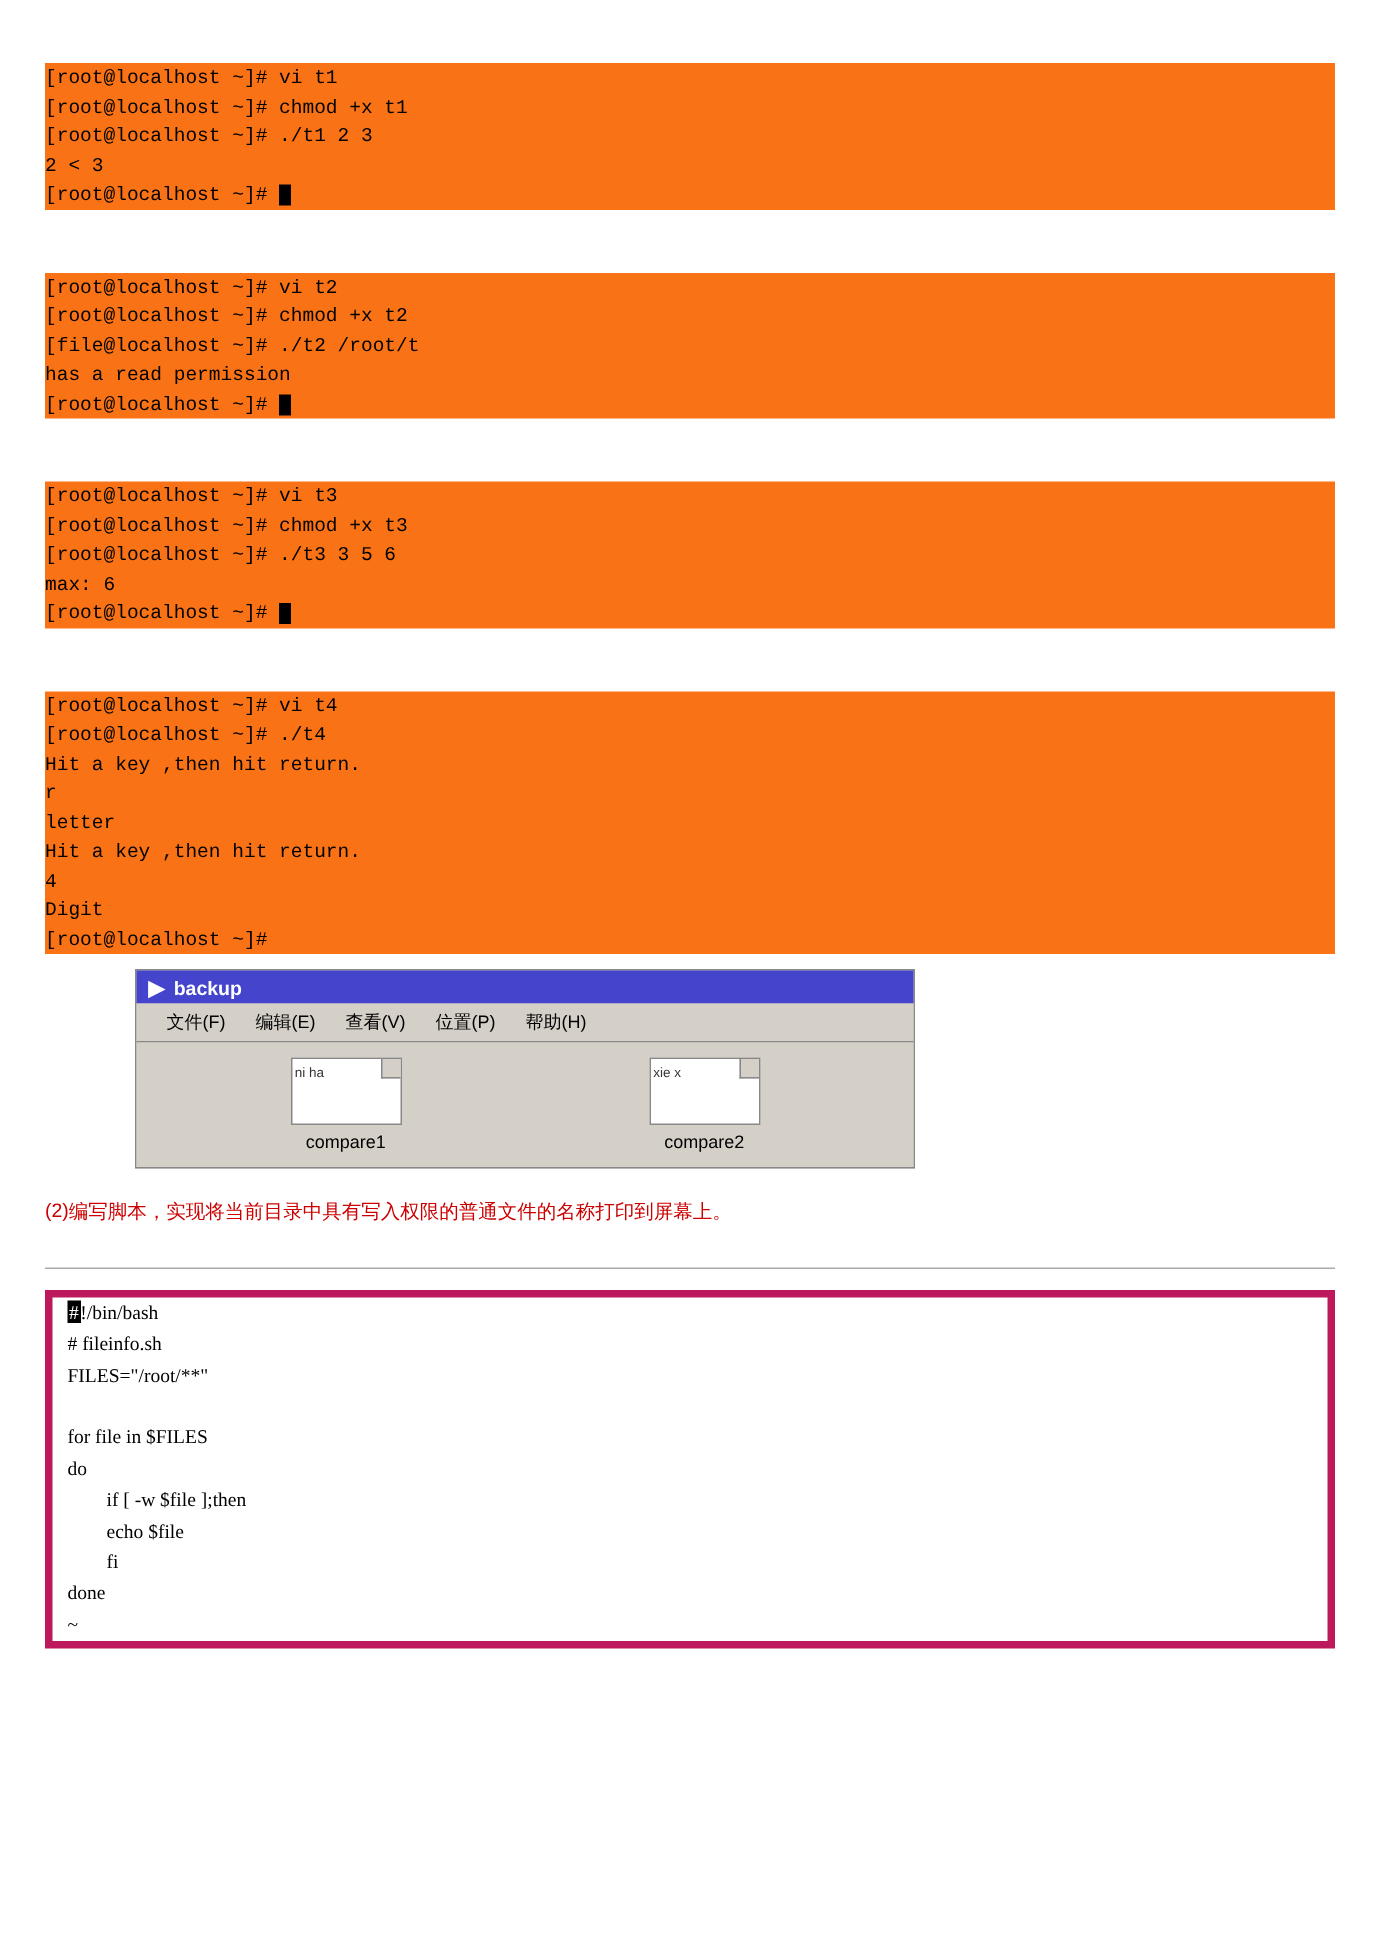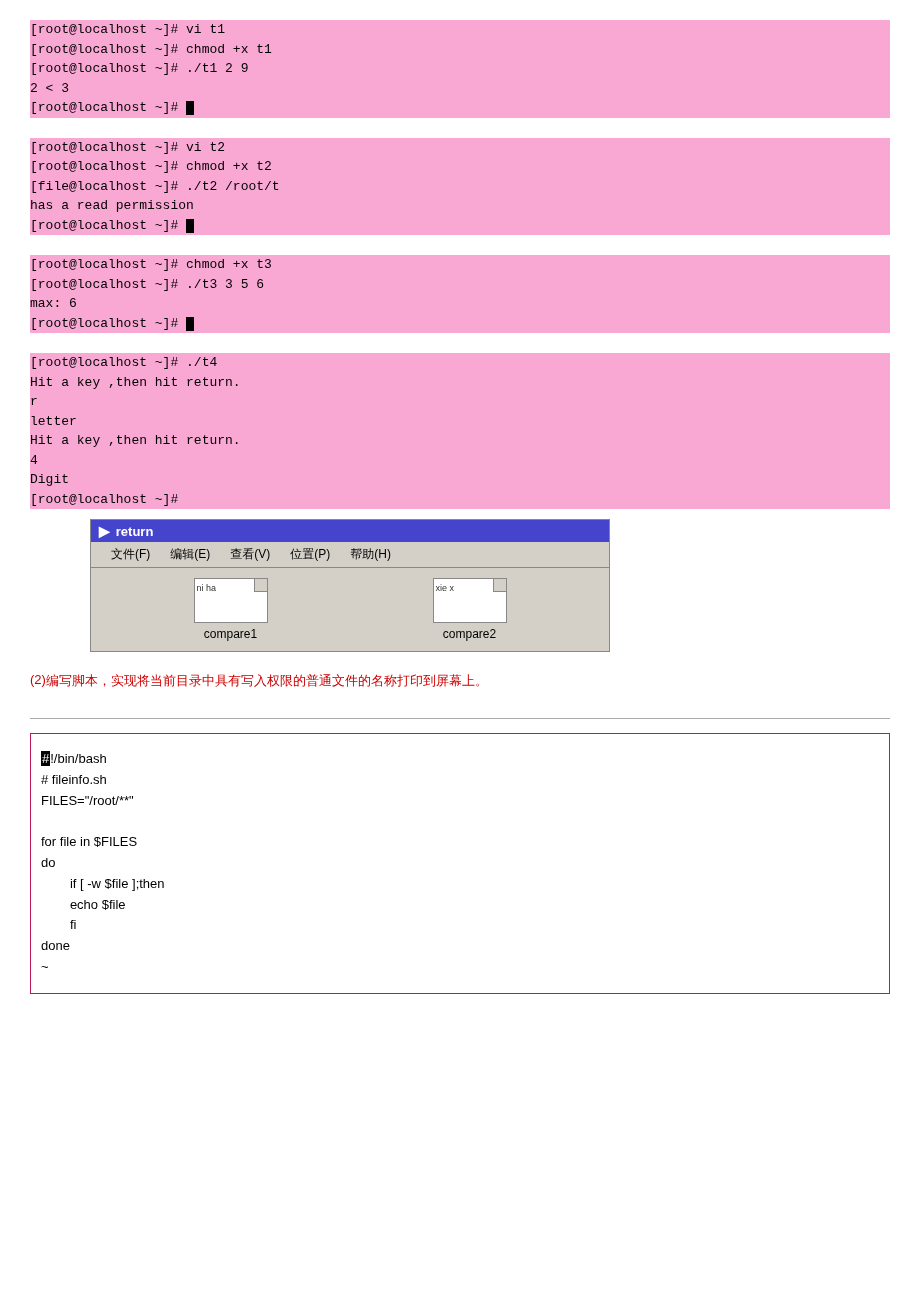--- a/index.html
+++ b/index.html
@@ -10,23 +10,24 @@
       color: #000000;
       width: 920px;
       min-height: 1302px;
     }
 
     .page-container {
       padding: 20px 30px;
     }
 
     .terminal-block {
-      background: #f9a8d4;
+      background: #f97316;
       margin-bottom: 8px;
       line-height: 1.5;
+      margin-top: 22px;
     }
 
     .terminal-line {
       display: block;
       white-space: pre;
     }
 
     .cursor {
       display: inline-block;
       width: 8px;
@@ -130,83 +131,85 @@
 
     .instruction-text {
       font-family: Arial, sans-serif;
       font-size: 13px;
       color: #cc0000;
       margin: 10px 0 14px 0;
     }
 
     .code-block {
       background: #ffffff;
-      border: 1px solid #be185d;
-      padding: 15px 10px;
-      font-family: Liberation Sans, sans-serif;
+      border: 5px solid #be185d;
+      padding: 0 10px;
+      font-family: Liberation Serif, serif;
       font-size: 13px;
       line-height: 1.6;
       white-space: pre;
     }
 
     .code-highlight {
       background: #000000;
       color: #ffffff;
       padding: 0 1px;
     }
   </style>
 </head>
 <body>
 
 <div class="page-container">
 
   <div class="terminal-block">
     <span class="terminal-line">[root@localhost ~]# vi t1</span>
     <span class="terminal-line">[root@localhost ~]# chmod +x t1</span>
-    <span class="terminal-line">[root@localhost ~]# ./t1 2 9</span>
+    <span class="terminal-line">[root@localhost ~]# ./t1 2 3</span>
     <span class="terminal-line">2 &lt; 3</span>
     <span class="terminal-line"><span>[root@localhost ~]# </span><span class="cursor"></span></span>
   </div>
 
   <div class="spacer"></div>
 
   <div class="terminal-block">
     <span class="terminal-line">[root@localhost ~]# vi t2</span>
     <span class="terminal-line">[root@localhost ~]# chmod +x t2</span>
     <span class="terminal-line">[file@localhost ~]# ./t2 /root/t</span>
     <span class="terminal-line">has a read permission</span>
     <span class="terminal-line"><span>[root@localhost ~]# </span><span class="cursor"></span></span>
   </div>
 
   <div class="spacer"></div>
 
   <div class="terminal-block">
+    <span class="terminal-line">[root@localhost ~]# vi t3</span>
     <span class="terminal-line">[root@localhost ~]# chmod +x t3</span>
     <span class="terminal-line">[root@localhost ~]# ./t3 3 5 6</span>
     <span class="terminal-line">max: 6</span>
     <span class="terminal-line"><span>[root@localhost ~]# </span><span class="cursor"></span></span>
   </div>
 
   <div class="spacer"></div>
 
   <div class="terminal-block">
+    <span class="terminal-line">[root@localhost ~]# vi t4</span>
     <span class="terminal-line">[root@localhost ~]# ./t4</span>
     <span class="terminal-line">Hit a key ,then hit return.</span>
     <span class="terminal-line">r</span>
     <span class="terminal-line">letter</span>
     <span class="terminal-line">Hit a key ,then hit return.</span>
     <span class="terminal-line">4</span>
     <span class="terminal-line">Digit</span>
     <span class="terminal-line">[root@localhost ~]#</span>
   </div>
 
   <div class="backup-window">
     <div class="backup-titlebar">
       <span class="title-icon">▶</span>
-      <span>return</span>
+      <span>backup</span>
     </div>
     <div class="backup-menubar">
       <span>文件(F)</span>
       <span>编辑(E)</span>
       <span>查看(V)</span>
       <span>位置(P)</span>
       <span>帮助(H)</span>
     </div>
     <div class="backup-content">
       <div class="file-item">

